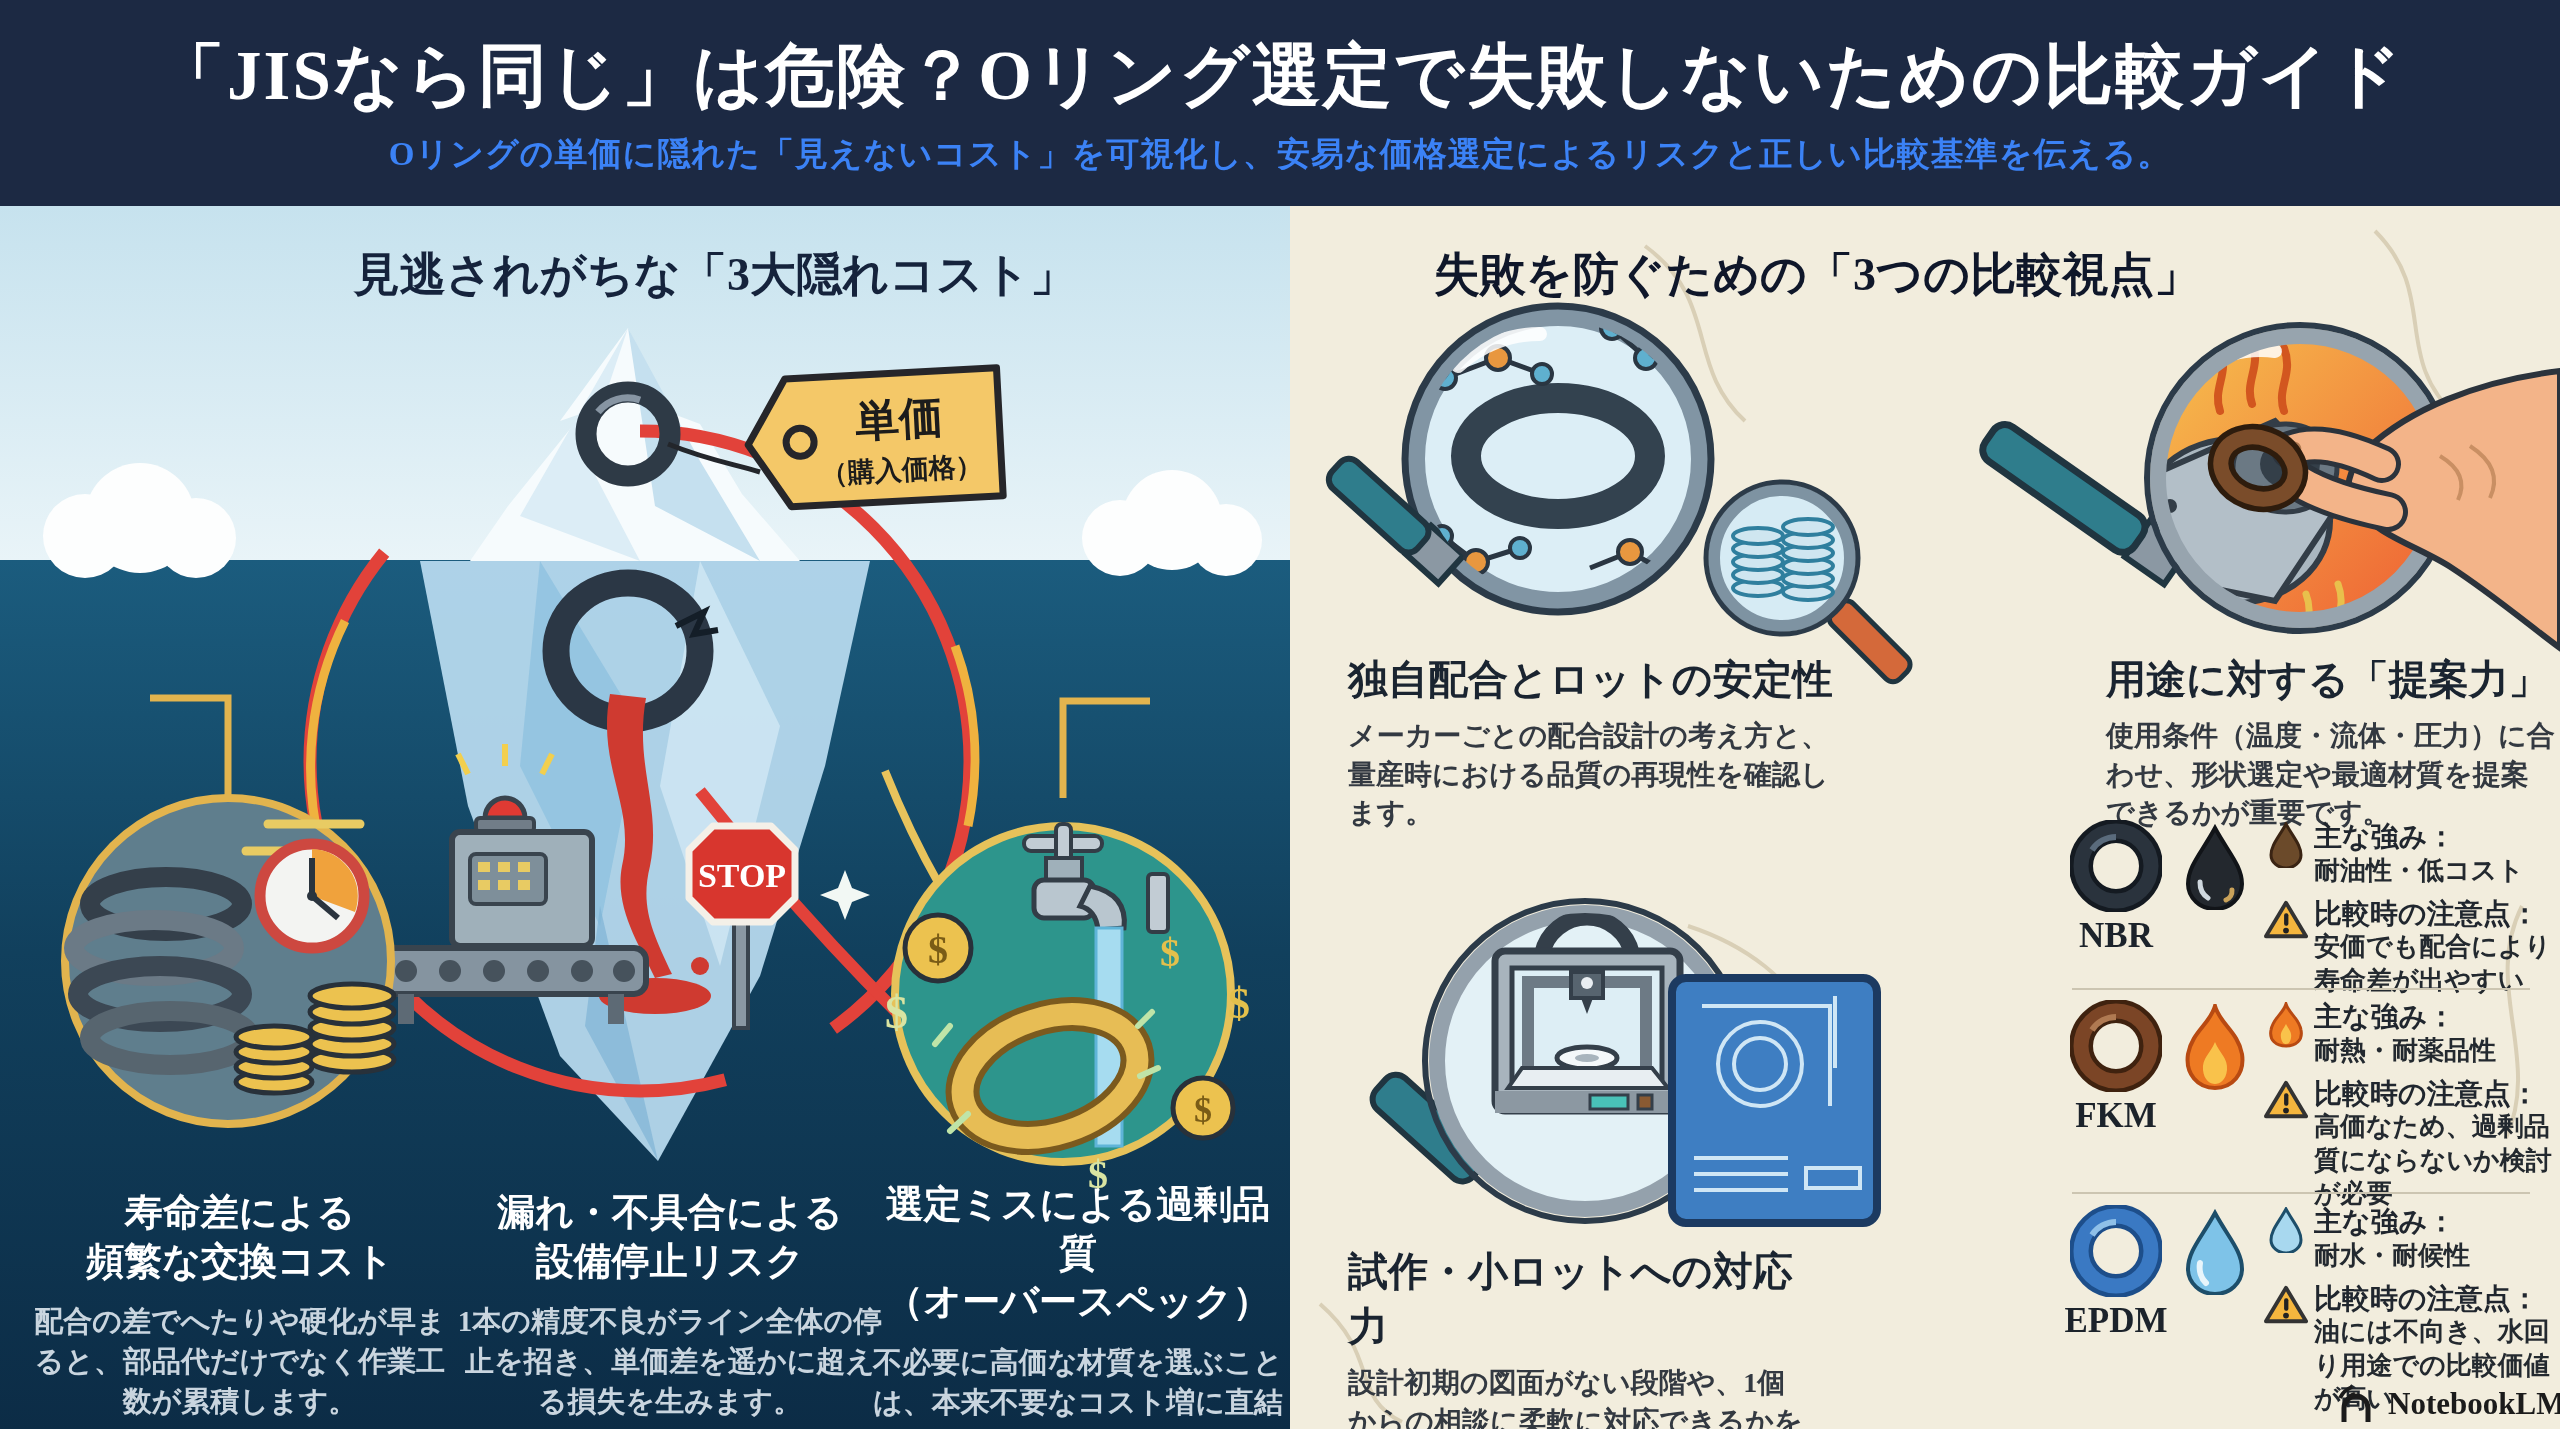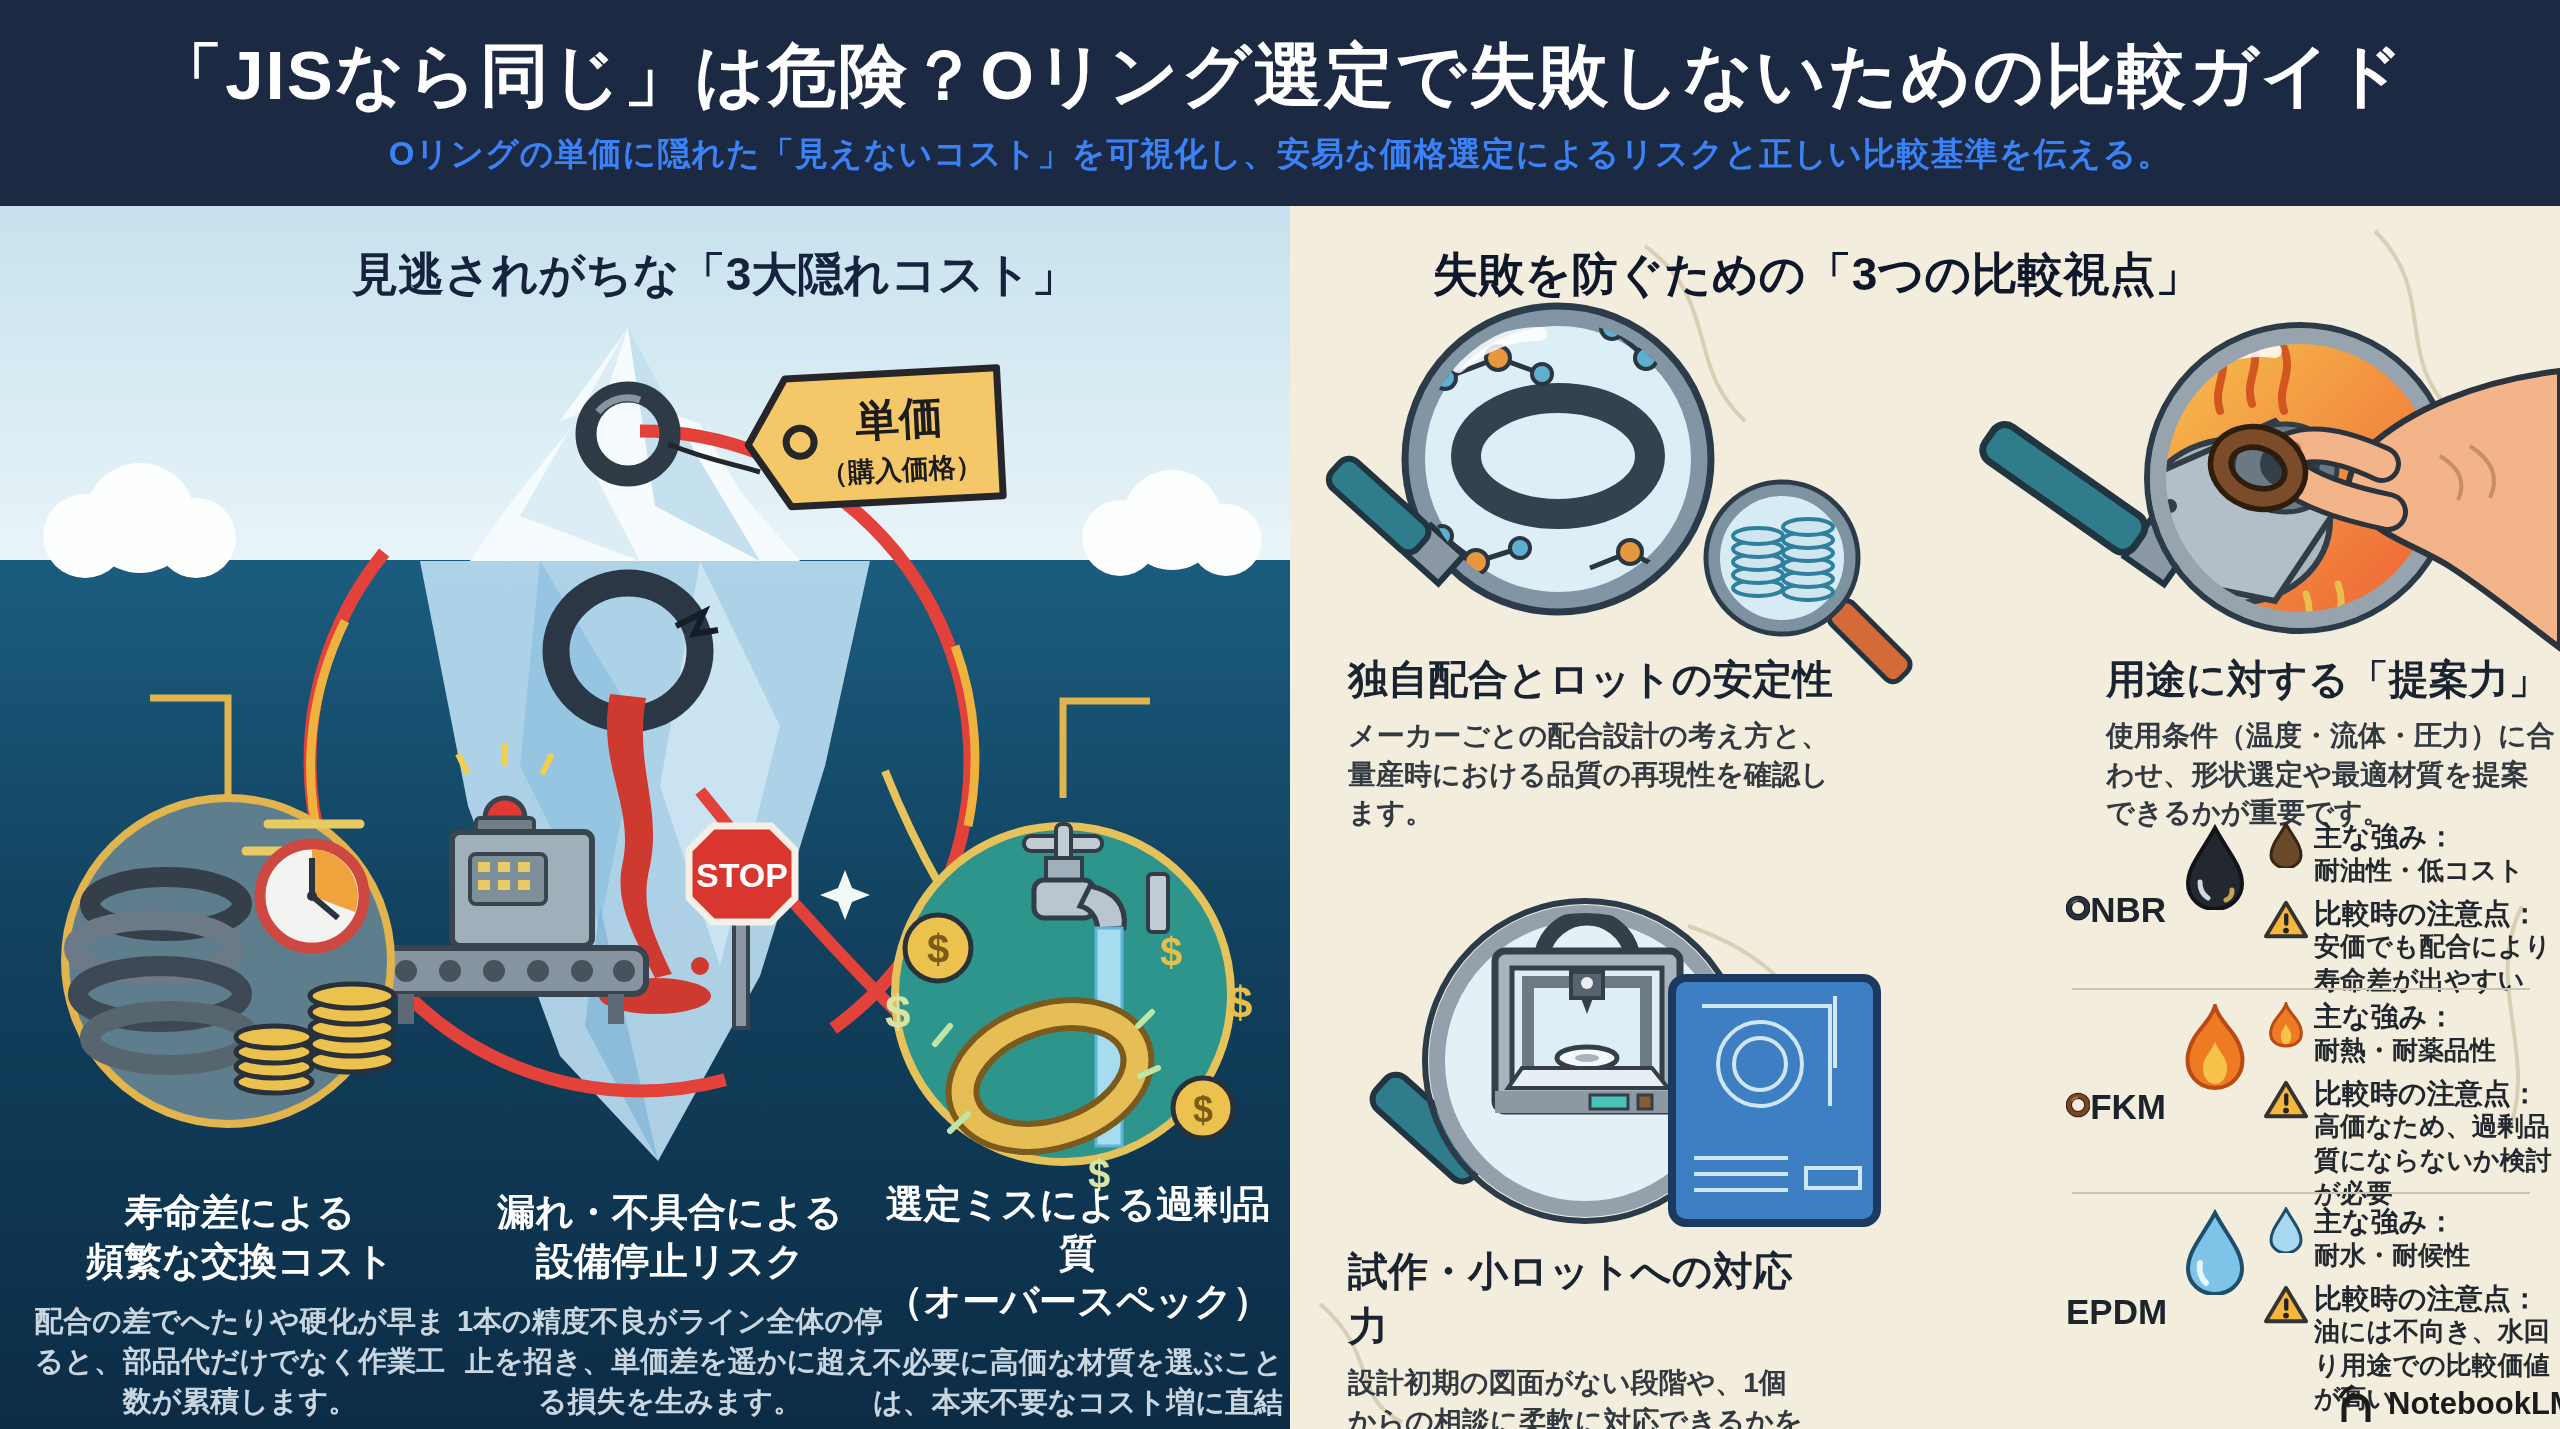--- a/index.html
+++ b/index.html
@@ -1,17 +1,17 @@
 <!DOCTYPE html>
 <html><head>
 <meta charset="utf-8">
 <style>
   html,body{margin:0;padding:0;background:#30343a;}
   .page{position:relative;width:2560px;height:1429px;overflow:hidden;
-        font-family:Liberation Sans, sans-serif;background:#f2eddd;}
+        font-family:Liberation Serif, serif;background:#f2eddd;}
   .abs{position:absolute;}
 
   
   .header{left:0;top:0;width:2560px;height:206px;background:#1c2943;
           display:flex;flex-direction:column;align-items:center;justify-content:center;gap:10px;}
   .title{color:#ffffff;font-size:69px;font-weight:bold;letter-spacing:2px;white-space:nowrap;}
   .subtitle{color:#3b82f6;font-size:33px;font-weight:bold;letter-spacing:1px;white-space:nowrap;}
 
   
   .left-heading{left:0;top:244px;width:1430px;text-align:center;
@@ -37,21 +37,21 @@
 
   
   .banner{left:1296px;top:803px;width:452px;height:88px;background:#1e2c4a;color:#ffffff;
           display:flex;align-items:center;justify-content:center;
           font-size:46px;font-weight:bold;letter-spacing:4px;
           clip-path:polygon(0 0,calc(100% - 46px) 0,100% 50%,calc(100% - 46px) 100%,0 100%);
           padding-right:36px;box-sizing:border-box;}
 
   
   .material-row{position:absolute;left:2066px;width:490px;display:flex;gap:12px;}
-  .mat-left{width:100px;flex:0 0 100px;display:flex;flex-direction:row;align-items:center;}
+  .mat-left{width:100px;flex:0 0 100px;display:flex;flex-direction:column;align-items:center;}
   .mat-name{font-size:35px;font-weight:bold;color:#1c232b;margin-top:4px;}
   .mat-bigicon{width:74px;flex:0 0 74px;display:flex;justify-content:center;padding-top:4px;}
   .mat-info{flex:1;display:flex;flex-direction:column;gap:10px;justify-content:flex-end;}
   .mat-group{display:flex;gap:6px;}
   .mat-smallicon{width:44px;flex:0 0 44px;display:flex;justify-content:center;padding-top:2px;}
   .mat-label{font-size:28px;font-weight:bold;color:#20262e;line-height:1.2;}
   .mat-value{font-size:26px;font-weight:bold;color:#23292f;line-height:1.28;}
   .mat-divider{position:absolute;left:2072px;width:458px;height:2px;background:#ccc5b1;}
   .row-nbr{top:820px;}  .row-fkm{top:1000px;}  .row-epdm{top:1205px;}
   .div1{top:988px;} .div2{top:1192px;}

